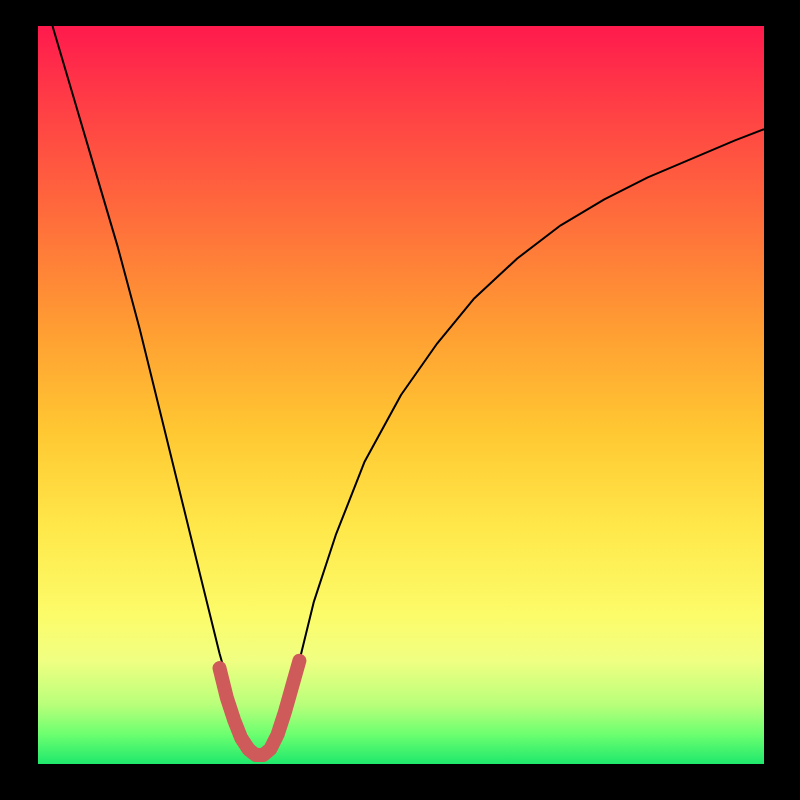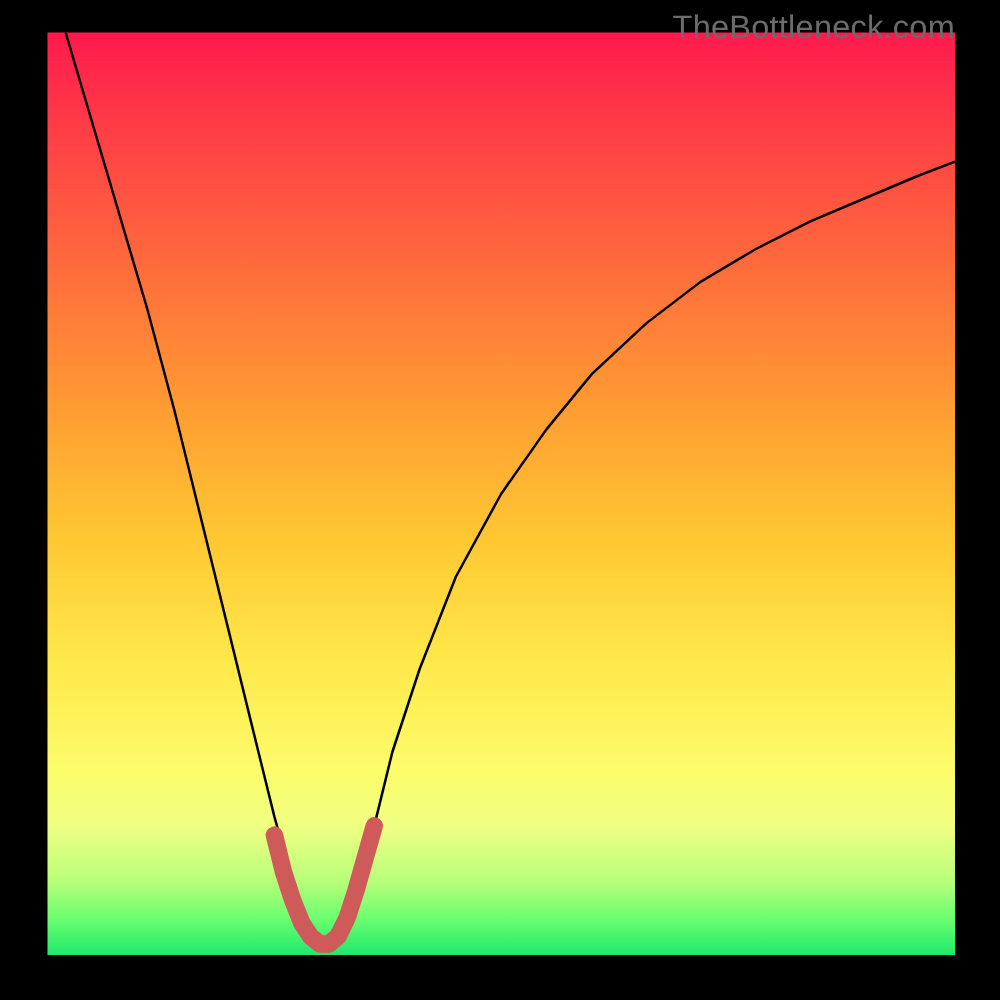--- a/index.html
+++ b/index.html
@@ -19,18 +19,17 @@
           #1fe86c 100%)}
   .watermark{position:absolute;top:6px;right:36px;font:26px Arial,Helvetica,sans-serif;
              color:#6b6b6b;letter-spacing:0.2px}
   svg.curve{position:absolute;left:38px;top:26px;width:726px;height:738px}
 </style>
 </head>
 <body>
 
 <div class="frame">
   <div class="plot"></div>
-  <div class="watermark">TheBottleneck.com</div>
   <svg class="curve" viewBox="0 0 726 738" preserveAspectRatio="none">
     <polyline id="series-curve" fill="none" stroke="#000000" stroke-width="2" stroke-linejoin="round" points="14.5,0.0 36.3,73.8 58.1,147.6 79.9,221.4 101.6,302.6 123.4,391.1 145.2,479.7 163.3,553.5 181.5,627.3 196.0,679.0 206.9,715.9 210.5,726.9 217.8,730.6 225.1,730.6 232.3,726.9 239.6,715.9 250.5,679.0 261.4,634.7 275.9,575.6 297.7,509.2 326.7,435.4 363.0,369.0 399.3,317.3 435.6,273.1 479.2,232.5 522.7,199.3 566.3,173.4 609.8,151.3 653.4,132.8 697.0,114.4 726.0,103.3"></polyline>
     <polyline id="series-valley" fill="none" stroke="#cf5a5a" stroke-width="14" stroke-linecap="round" stroke-linejoin="round" points="181.5,642.1 188.8,671.6 196.0,693.7 203.3,712.2 210.5,723.2 217.8,729.1 225.1,729.1 232.3,723.2 239.6,708.5 246.8,686.3 254.1,660.5 261.4,634.7"></polyline>
   </svg>
 </div>
 
 </body></html>

